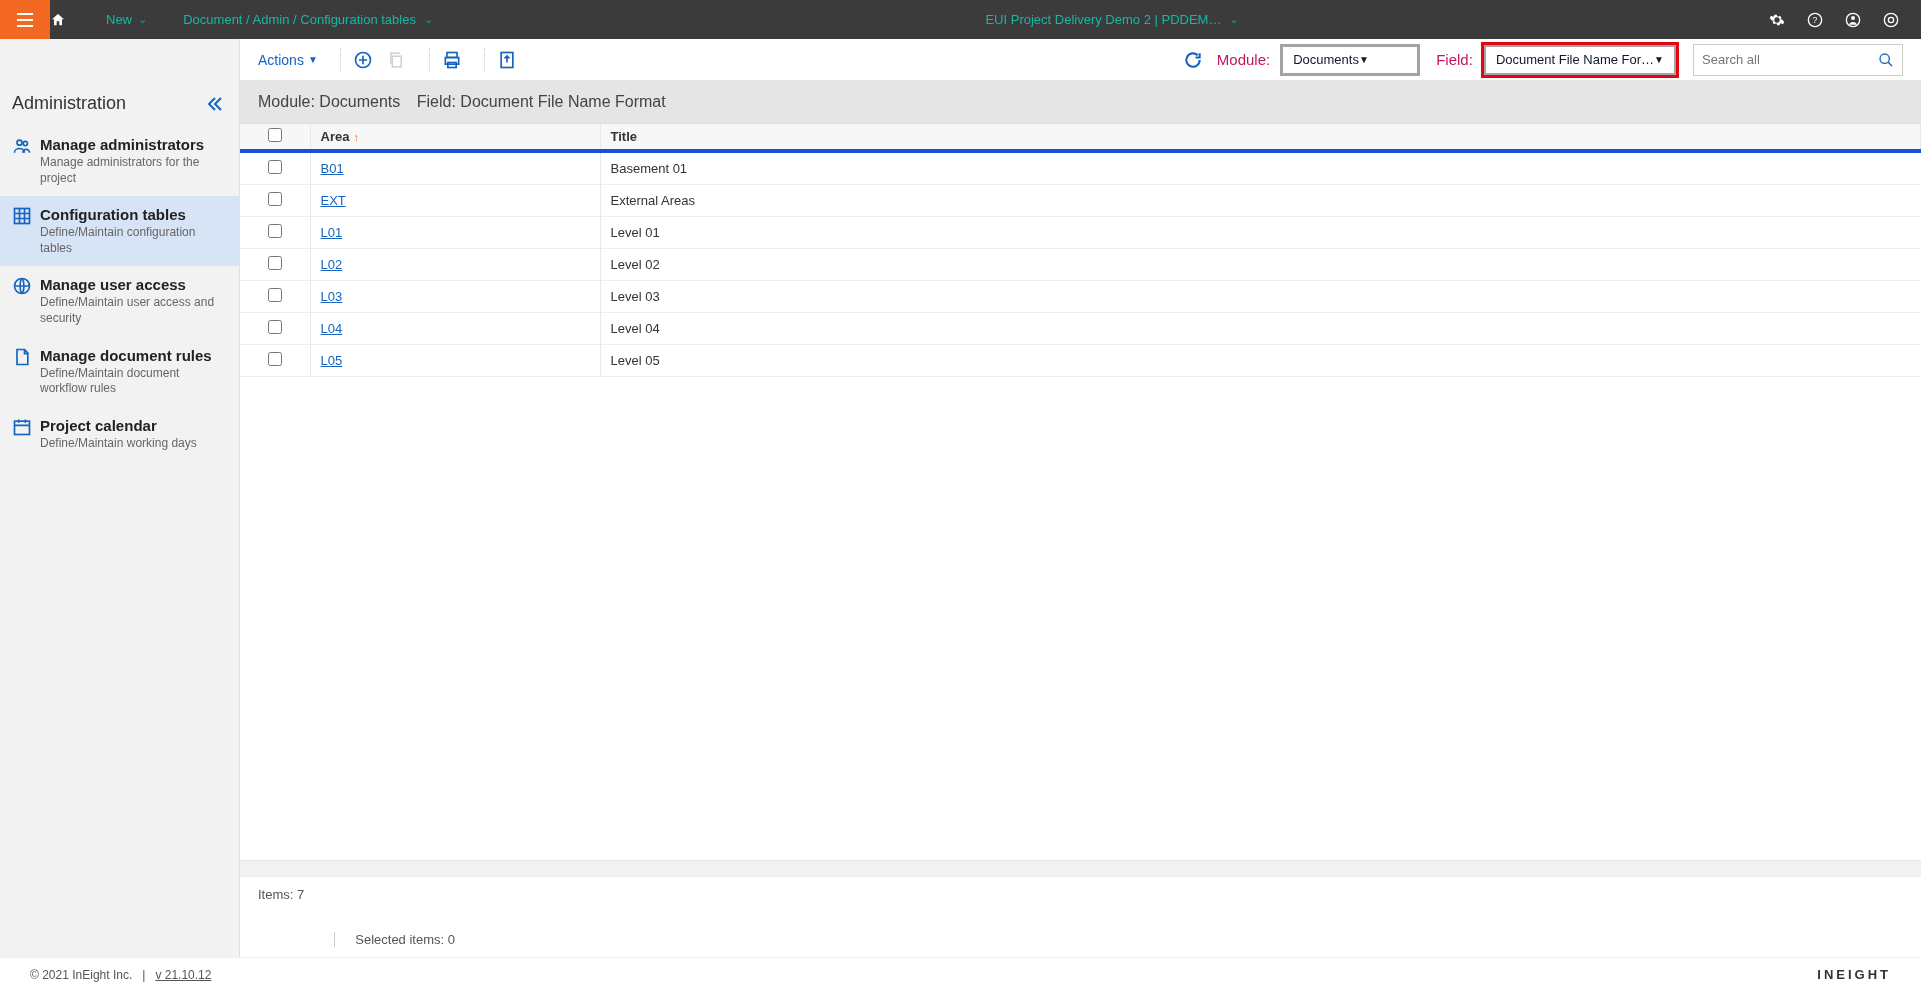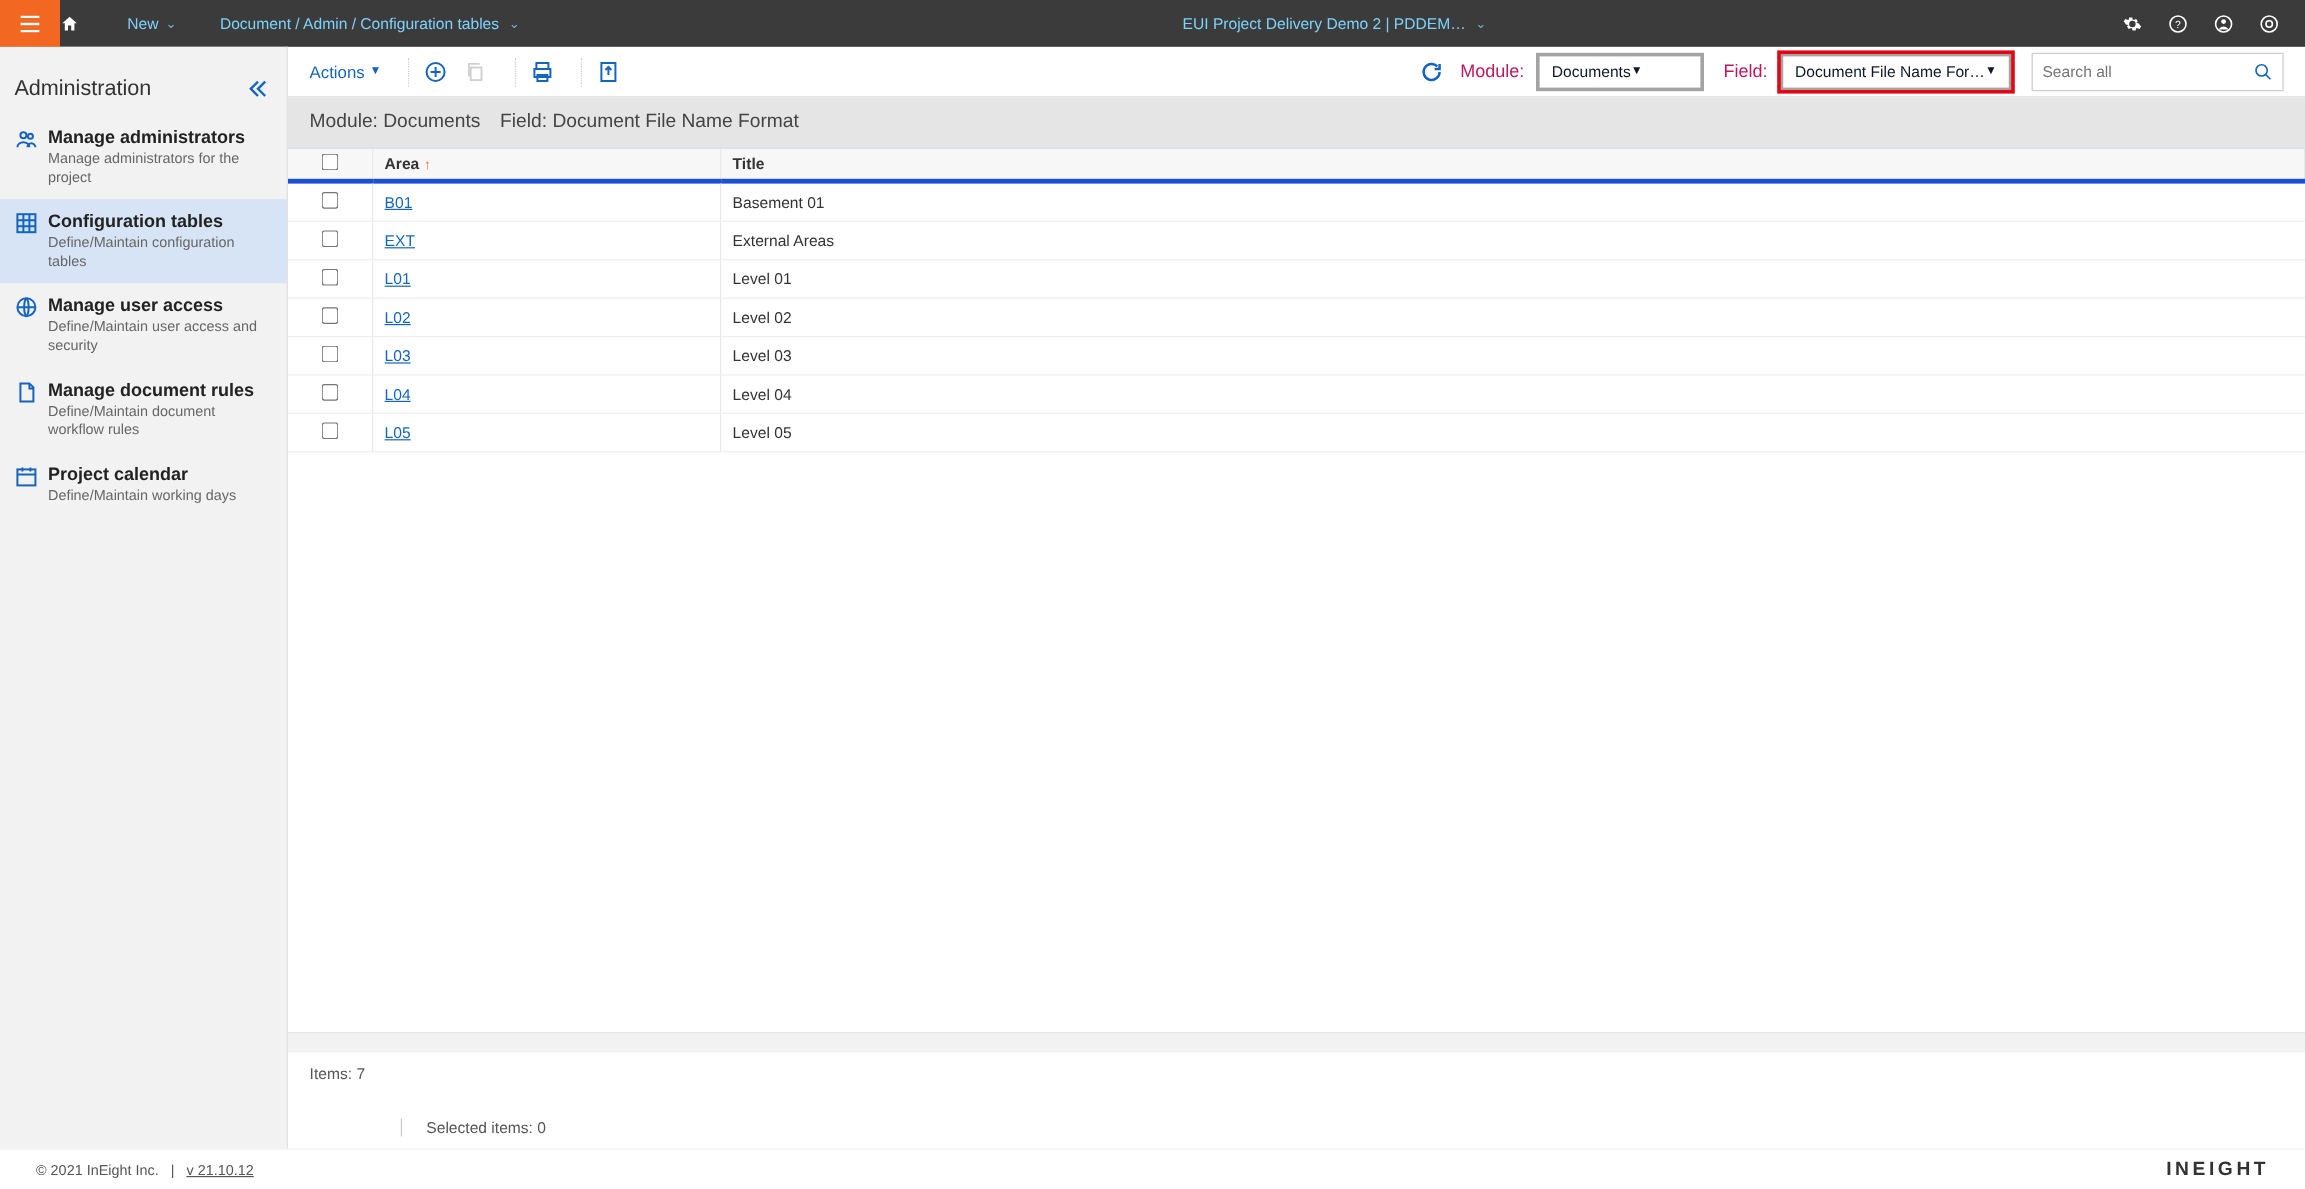--- a/index.html
+++ b/index.html
@@ -1,33 +1,33 @@
 <!DOCTYPE html>
 <html><head>
 <meta charset="utf-8">
 <style>
 * { box-sizing: border-box; margin: 0; padding: 0; }
 body { font-family: "Segoe UI", Arial, sans-serif; font-size: 13px; color: #333; background: #fff; overflow: hidden; }
 
 
-.topbar { height: 39px; background: #3b3b3b; color: #7dd3fc; display: flex; align-items: center; }
+.topbar { height: 39px; background: #3b3b3b; color: #14b8a6; display: flex; align-items: center; }
 .topbar .hamburger { width: 50px; height: 39px; background: #F26722; display:flex; align-items:center; justify-content:center; }
 .topbar .home { width: 42px; text-align: center; }
 .topbar .new { padding: 0 14px; display:flex; align-items:center; gap:6px; }
 .topbar .breadcrumb { padding: 0 22px; display:flex; align-items:center; gap:8px; flex:0 0 auto; }
 .topbar .center { flex:1; text-align:center; display:flex; justify-content:center; align-items:center; gap:8px; }
 .topbar .right { display:flex; align-items:center; }
 .topbar .righticon { width: 38px; text-align:center; }
 .chev { font-size:11px; opacity:.8; }
 .topbar svg { fill:#fff; }
 
 
 .body { display:flex; height: calc(100vh - 39px - 34px); }
 .sidebar { width: 240px; background:#f2f2f2; border-right:1px solid #e0e0e0; display:flex; flex-direction:column; }
-.sidebar-header { display:flex; align-items:center; justify-content:space-between; padding: 24px 16px 12px 12px; }
+.sidebar-header { display:flex; align-items:center; justify-content:space-between; padding: 14px 16px 12px 12px; margin-top: 40px; }
 .sidebar-header h1 { font-size:18px; font-weight:400; color:#333; }
 .sidebar-header .collapse { color:#1565c0; }
 .nav-item { padding: 10px 10px 10px 12px; display:flex; gap:8px; cursor:pointer; }
 .nav-item .icon { width:20px; flex-shrink:0; color:#1565c0; }
 .nav-item.active { background:#d6e4f5; }
 .nav-item .title { font-size:15px; font-weight:600; color:#222; }
 .nav-item .desc { font-size:12px; color:#666; margin-top:2px; line-height:1.3; }
 
 
 .main { flex:1; display:flex; flex-direction:column; min-width:0; }
@@ -57,21 +57,21 @@
 input[type=checkbox]{ width:14px; height:14px; }
 
 .hscroll { height:16px; background:#f2f2f2; border-top:1px solid #e5e5e5; }
 
 .statusbar { padding:10px 18px; font-size:13px; color:#555; display:flex; gap:30px; border-top:1px solid #eee; }
 .statusbar .sdiv { border-left:1px solid #ccc; padding-left:20px;margin-top:45px; }
 
 
 .footer { height:34px; display:flex; align-items:center; justify-content:space-between; padding:0 30px; font-size:12px; color:#555; border-top:1px solid #eee; }
 .footer .ver { text-decoration:underline; }
-.footer .logo { font-weight:700; letter-spacing:3px; font-size:16px; color:#333; }
+.footer .logo { font-weight:700; letter-spacing:3px; font-size:13px; color:#333; }
 
 svg { display:block; }
 </style>
 </head>
 <body>
 
 <div class="topbar">
   <div class="hamburger">
     <svg width="16" height="14" viewBox="0 0 16 14">
         <rect width="16" height="2"></rect>

